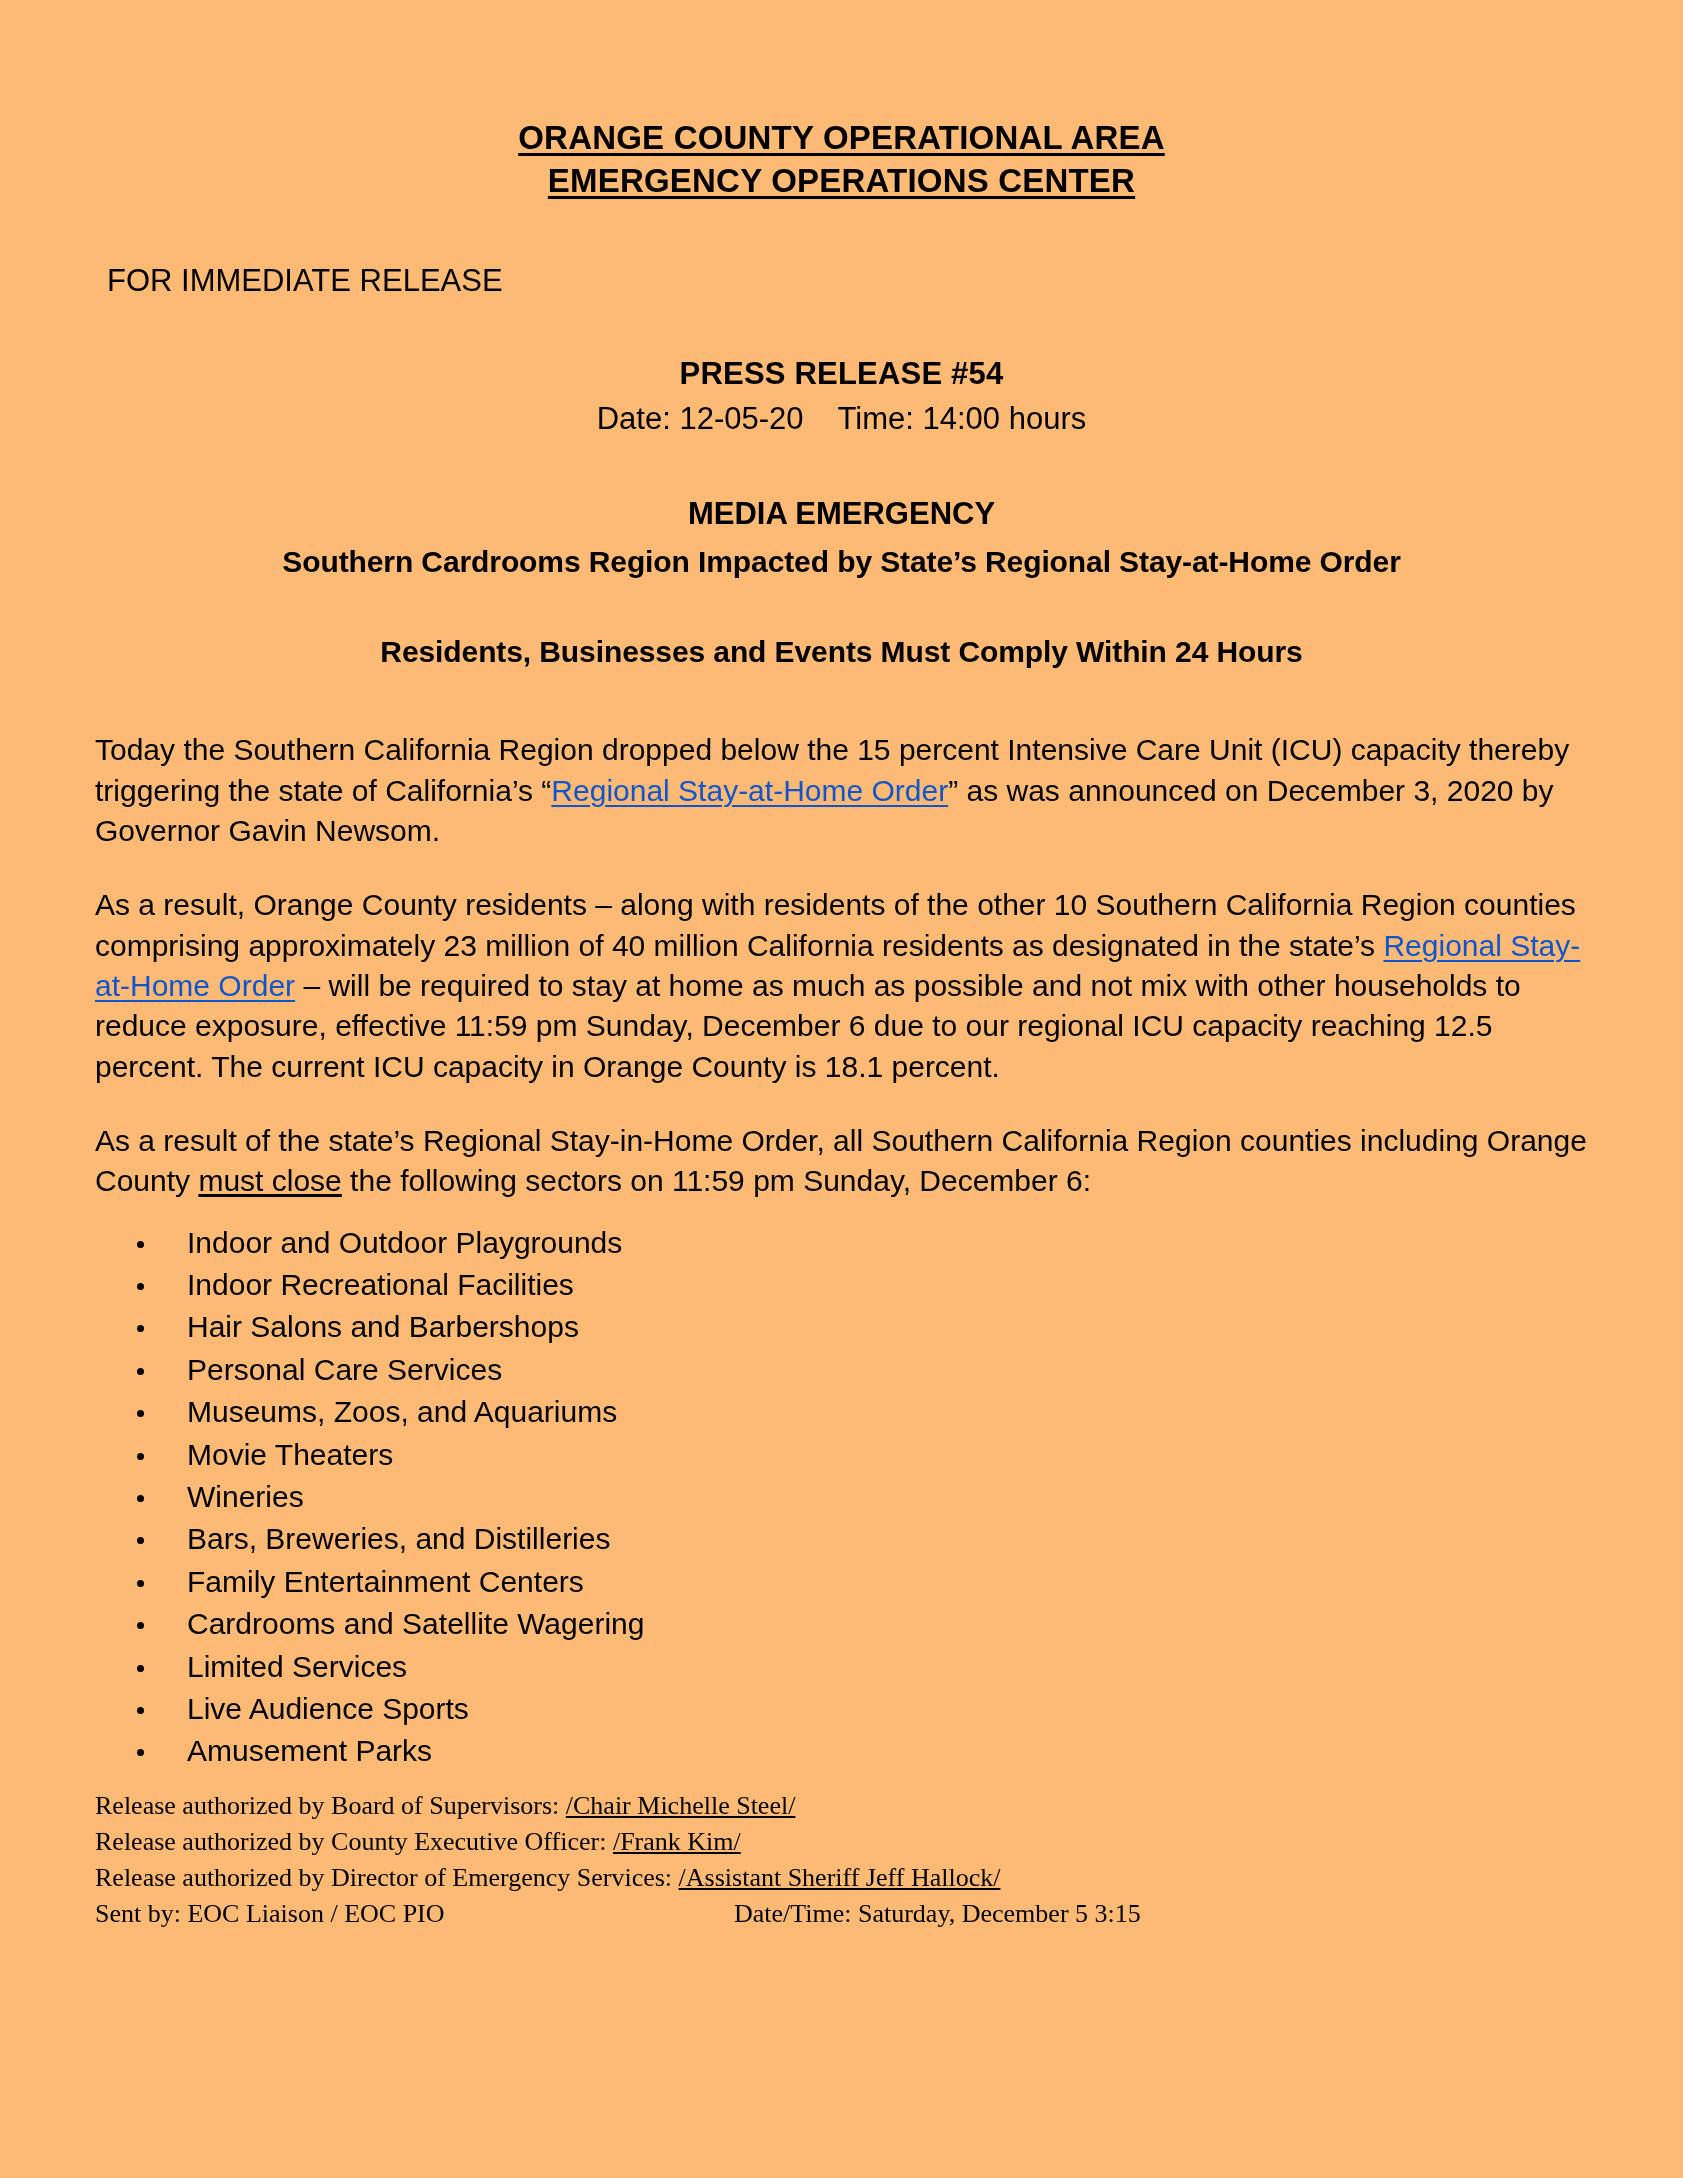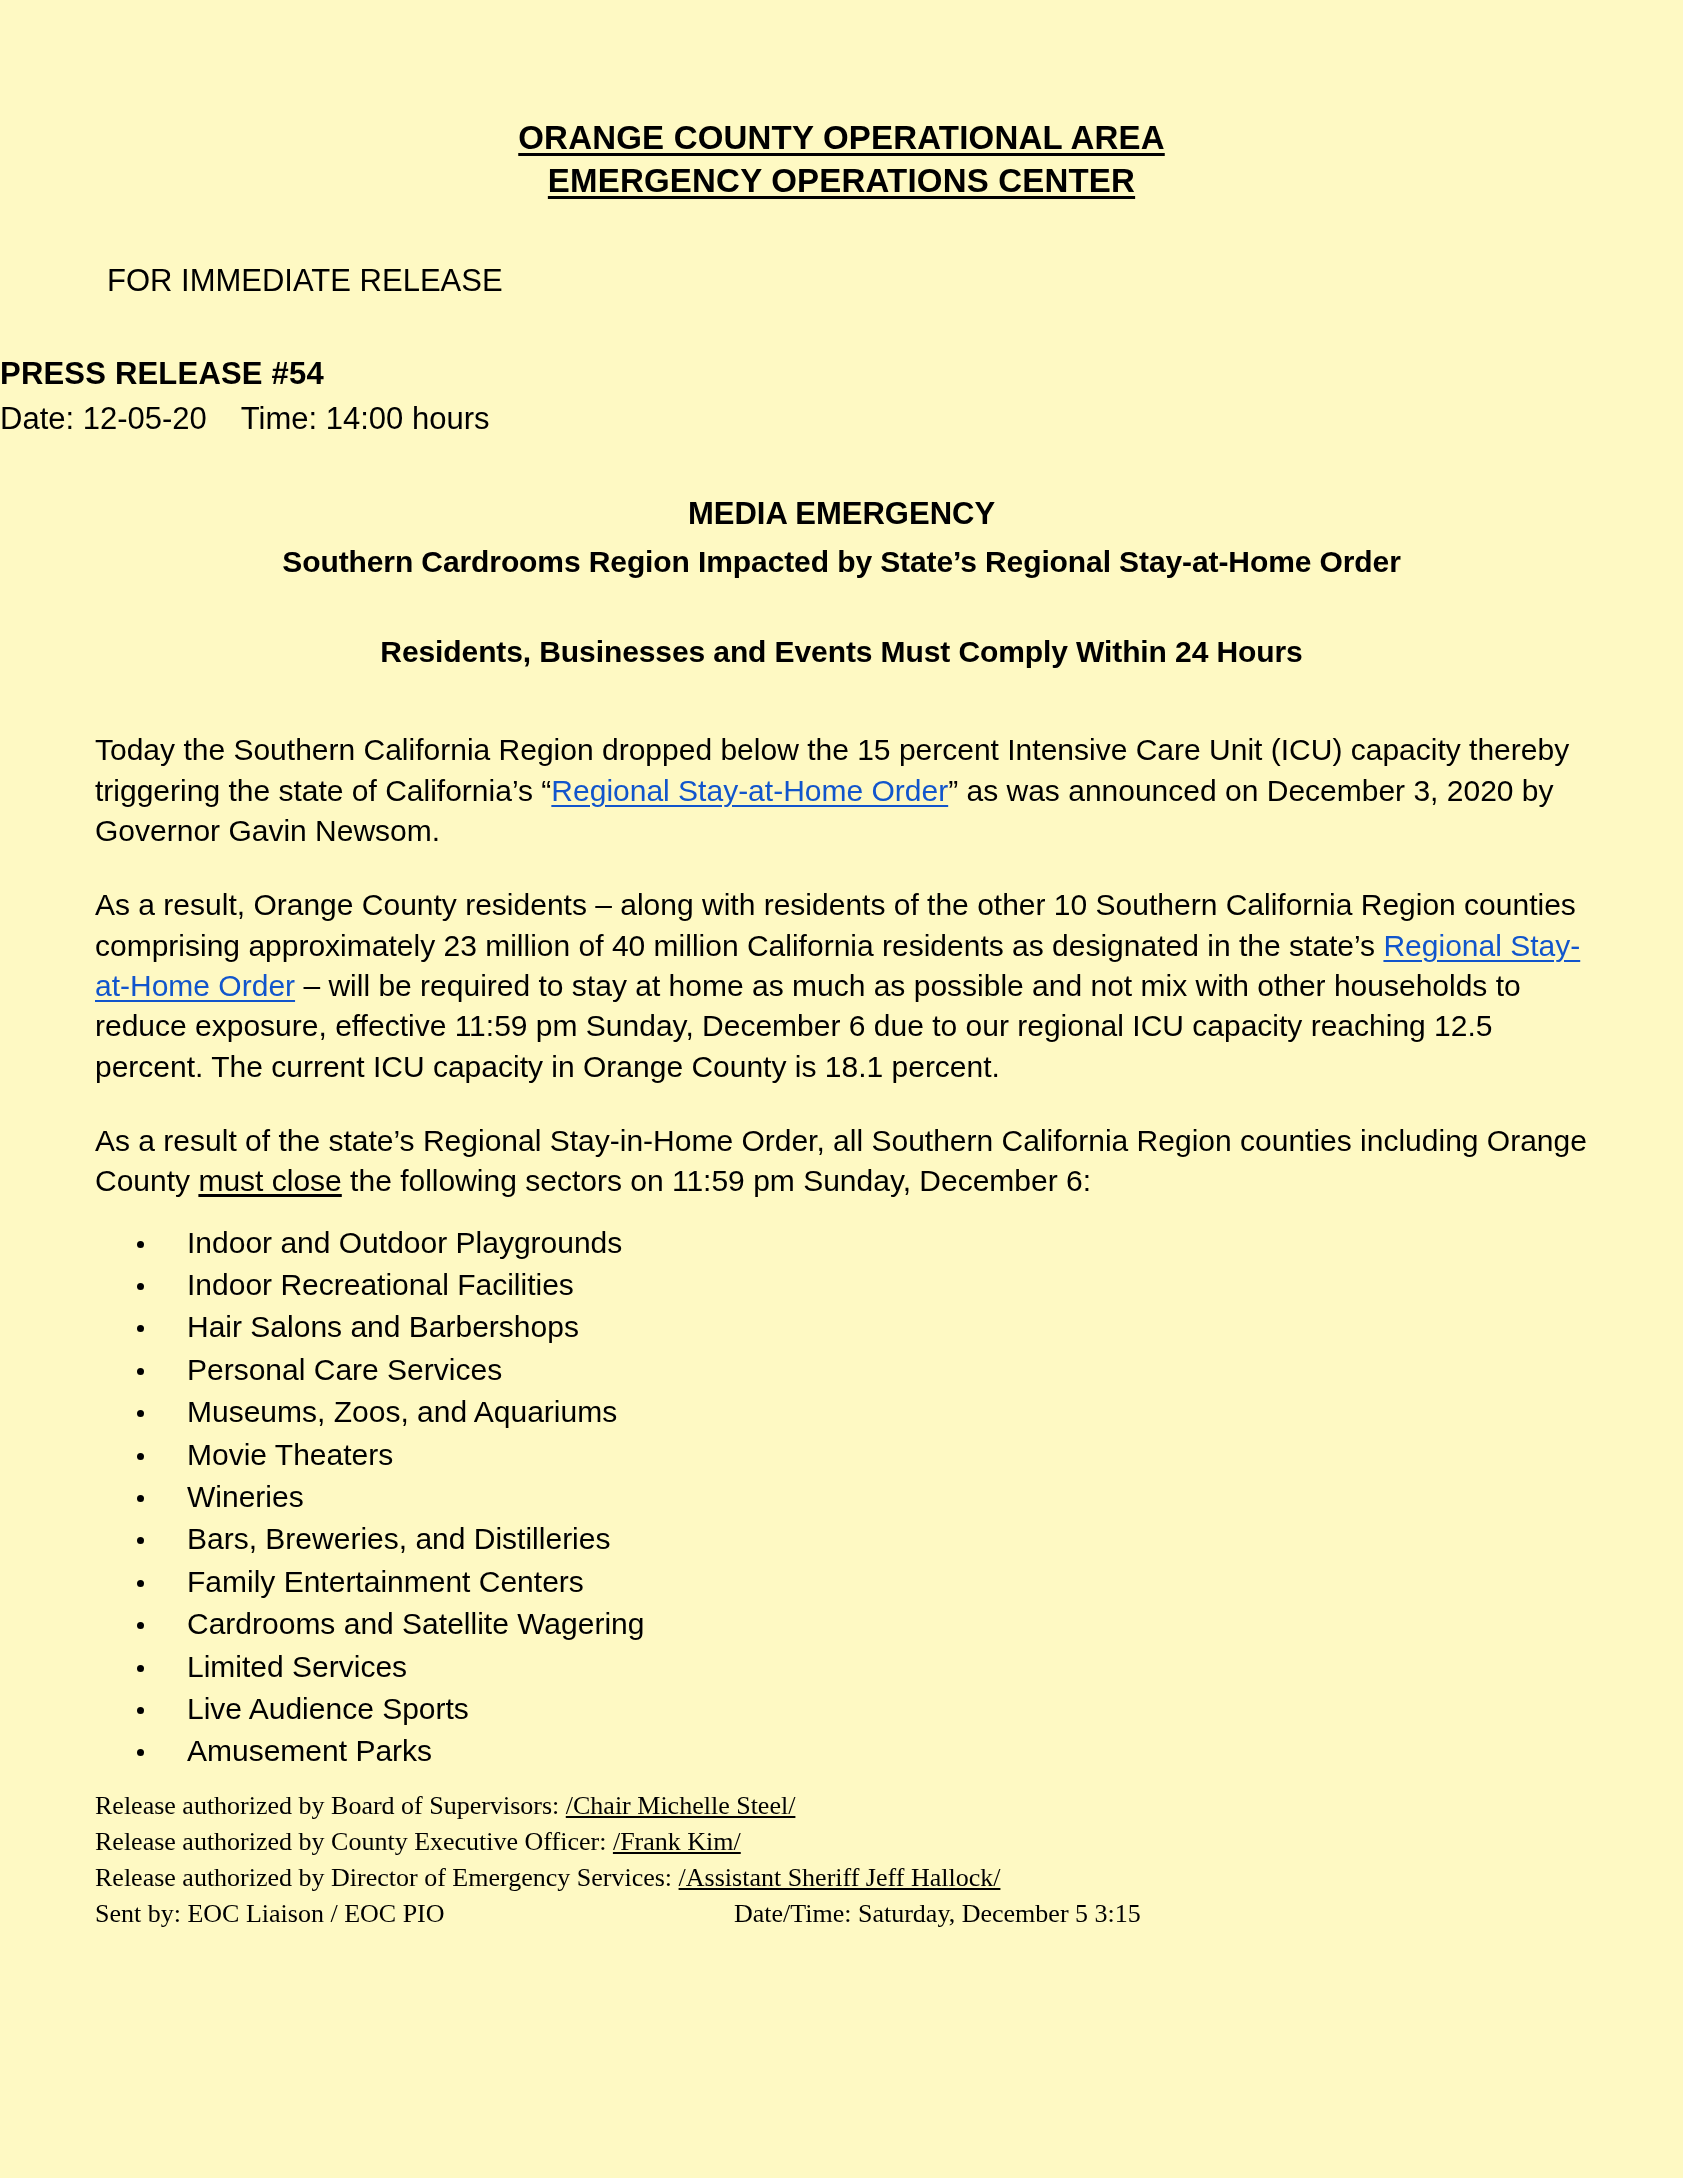--- a/index.html
+++ b/index.html
@@ -12,21 +12,21 @@
     height: 2178px;
     font-family: "Liberation Sans", sans-serif;
     color: #000000;
     -webkit-font-smoothing: antialiased;
   }
 
   .page {
     position: relative;
     width: 1683px;
     height: 2178px;
-    background: #fef9c3;
+    background: #fdba74;
     box-sizing: border-box;
     padding: 0;
     overflow: hidden;
   }
 
   
   .masthead {
     text-align: center;
     padding-top: 117px;
     line-height: 1.30;
@@ -46,21 +46,21 @@
   
   .immediate-release {
     margin-top: 59px;
     margin-left: 107px;
     font-size: 31px;
     line-height: 1.25;
   }
 
   
   .release-block {
-    text-align: left;
+    text-align: center;
     margin-top: 53px;
     line-height: 1.28;
   }
   .release-title {
     font-size: 31px;
     font-weight: bold;
     letter-spacing: 0.2px;
   }
   .release-datetime {
     font-size: 31px;

